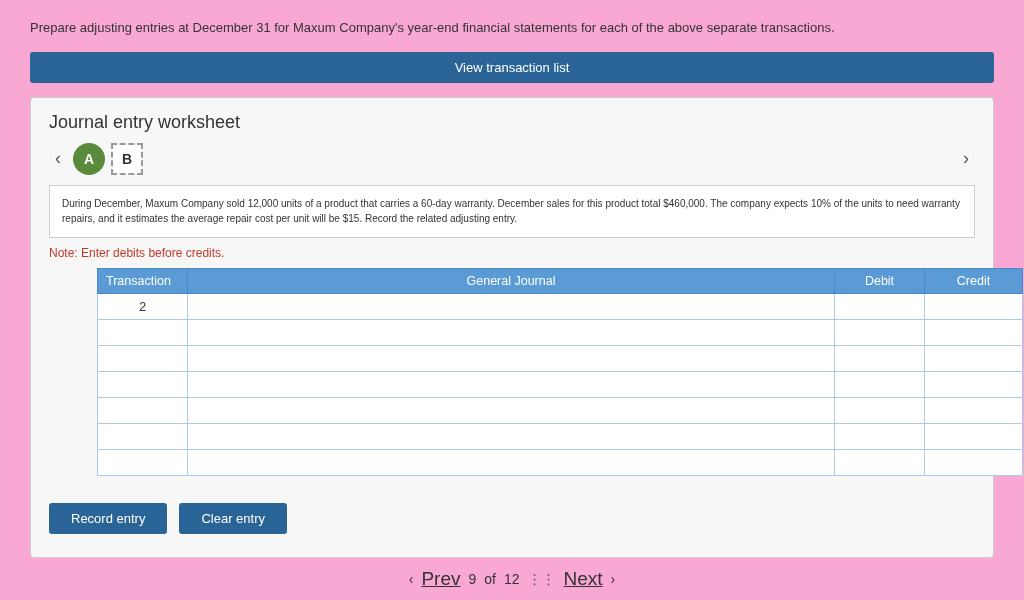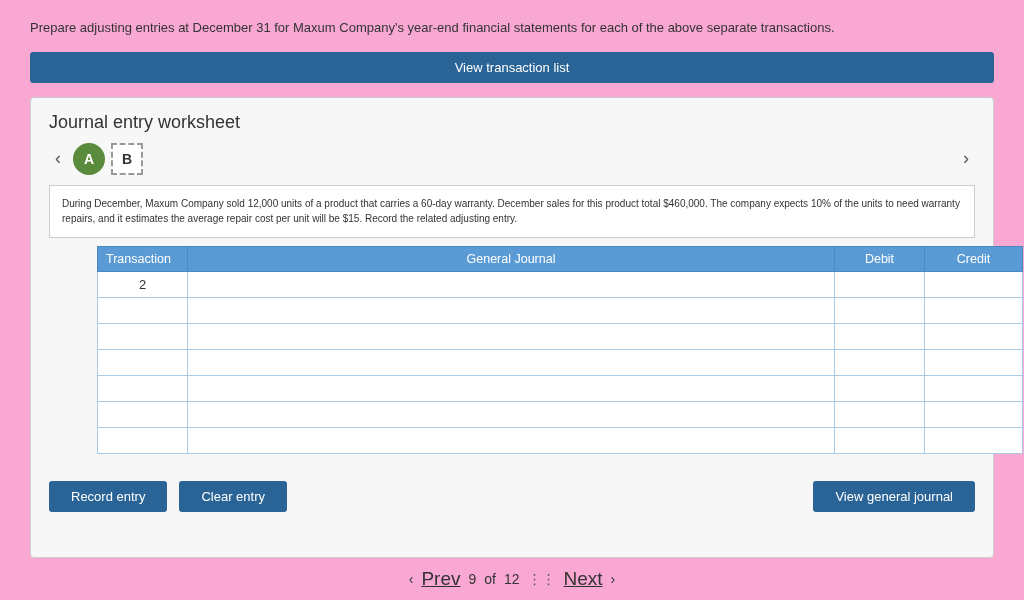--- a/index.html
+++ b/index.html
@@ -208,20 +208,21 @@
 
     <div class="tab-row">
       <span class="nav-arrow">‹</span>
       <div class="tab-a">A</div>
       <div class="tab-b">B</div>
       <span class="nav-arrow nav-arrow-right">›</span>
     </div>
 
     <div class="description-box">During December, Maxum Company sold 12,000 units of a product that carries a 60-day warranty. December sales for this product total $460,000. The company expects 10% of the units to need warranty repairs, and it estimates the average repair cost per unit will be $15. Record the related adjusting entry.</div>
 
+    <p class="note-text">Note: Enter debits before credits.</p>
 
     <table class="journal-table">
       <thead>
         <tr>
           <th class="col-transaction left">Transaction</th>
           <th class="col-general">General Journal</th>
           <th class="col-debit">Debit</th>
           <th class="col-credit">Credit</th>
         </tr>
       </thead>
@@ -267,21 +268,20 @@
             <td class="col-general"><input type="text" style=""></td>
             <td class="col-debit"><input type="text" style=""></td>
             <td class="col-credit"><input type="text" style=""></td>
           </tr>
         </tbody>
     </table>
 
     <div class="bottom-buttons">
       <button class="btn-blue">Record entry</button>
       <button class="btn-blue">Clear entry</button>
-      <button class="btn-blue right">View general journal</button>
     </div>
   </div>
 
   <div class="pagination">
     <span class="chevron">‹</span>
     <span class="page-nav">Prev</span>
     <span class="page-current">9</span>
     <span class="page-current">of</span>
     <span class="page-current">12</span>
     <span class="page-grid-icon">⋮⋮</span>

